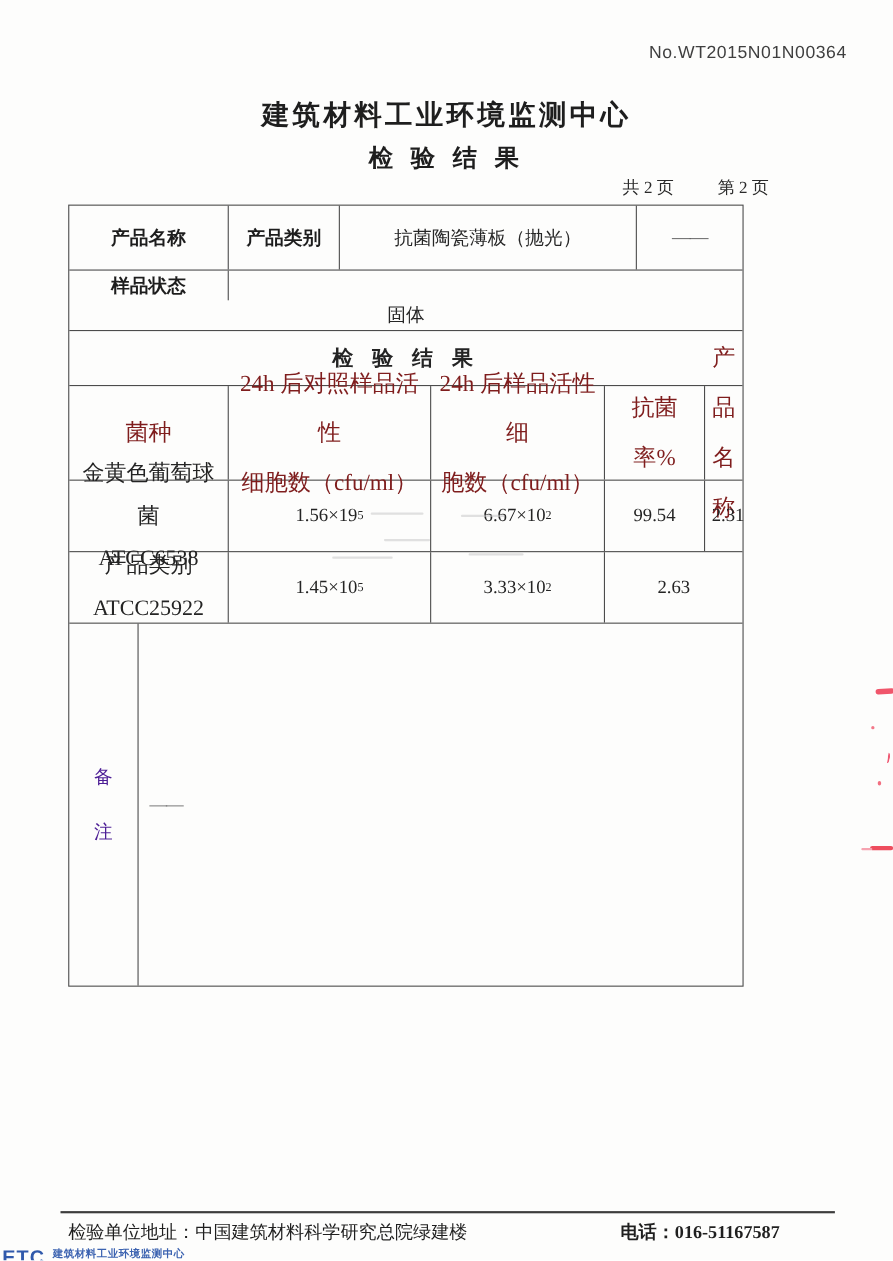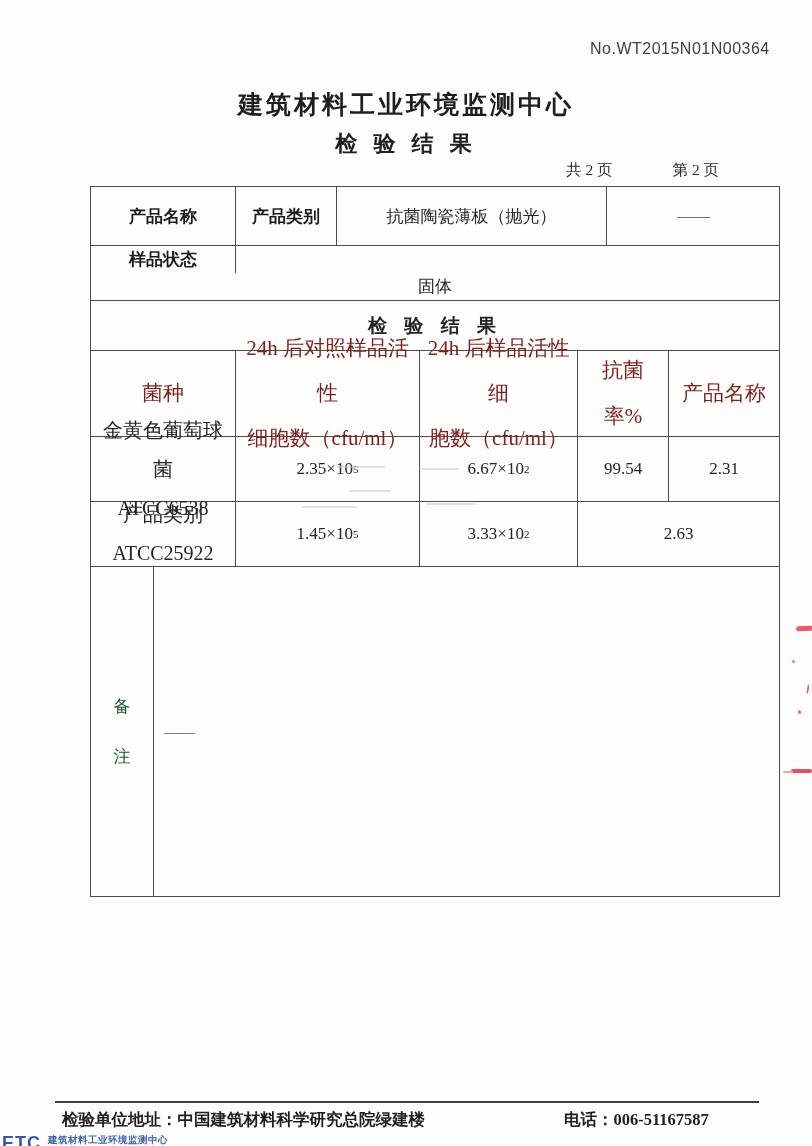--- a/index.html
+++ b/index.html
@@ -40,33 +40,32 @@
     font-family: "Liberation Sans", "DejaVu Sans", sans-serif;
     font-size: 22px;
     font-weight: 700;
     letter-spacing: 5px;
     color: #1e1e1e;
   }
   .page-info {
     position: absolute;
     left: 566px; top: 160px;
     display: flex;
-    gap: 60px;
+    gap: 40px;
     font-size: 15.5px;
     color: #2a2a2a;
   }
 
   
   .doc-table {
     position: absolute;
     left: 62px; top: 186px;
-    width: 690px;
+    width: 614px;
     border: 1.5px solid #4c4c4c;
     background: transparent;
-    margin-left: 28px;
   }
   .t-row { display: flex; border-bottom: 1px solid #4c4c4c; }
   .t-row:last-child { border-bottom: none; }
   .t-cell {
     border-right: 1px solid #4c4c4c;
     display: flex;
     align-items: center;
     justify-content: center;
     text-align: center;
     padding: 2px 6px;
@@ -118,41 +117,41 @@
 
   .blank-note { font-size: 16px; letter-spacing: 2px; color: #2f2f2f; }
 
   .remark-label-cell { align-items: center; justify-content: center; }
   .remark-label {
     width: 22px;
     font-size: 17px;
     line-height: 2.9;
     word-break: break-all;
     text-align: center;
-    color: #14532d;
+    color: #4c1d95;
   }
   .remark-content {
     justify-content: flex-start;
     padding-left: 10px;
     color: #6a6a6a;
     font-size: 16px;
   }
 
   
   .footer-line {
     position: absolute;
     left: 55px; top: 1101px;
     width: 704px; height: 2px;
     background: #3d3d3d;
   }
   .footer-address {
     position: absolute;
     left: 62px; top: 1109px;
     font-size: 16.5px;
-    font-weight: 700;
+    font-weight: 400;
     color: #1f1f1f;
   }
   .footer-phone {
     position: absolute;
     left: 564px; top: 1109px;
     font-size: 16.5px;
     font-weight: 600;
     color: #1f1f1f;
   }
   .logo-mark {
@@ -230,21 +229,21 @@
       <div class="t-cell head-cell w158">24h 后样品活性细
 胞数（cfu/ml）</div>
       <div class="t-cell head-cell w91">抗菌率%</div>
       <div class="t-cell head-cell grow">产品名称</div>
     </div>
 
     <div class="t-row row-data">
       <div class="t-cell species-cell w145">金黄色葡萄球菌
 ATCC6538</div>
       <div class="t-cell num-cell w184">
-          <span>2.35×10</span>
+          <span>1.56×19</span>
           <sup>5</sup>
         </div>
       <div class="t-cell num-cell w158">
           <span>6.67×10</span>
           <sup>2</sup>
         </div>
       <div class="t-cell num-cell w91">99.54</div>
       <div class="t-cell num-cell grow">2.31</div>
     </div>
 
@@ -267,21 +266,21 @@
       <div class="t-cell remark-label-cell w63">
         <div class="remark-label">备注</div>
       </div>
       <div class="t-cell remark-content grow dash">——</div>
     </div>
 
   </div>
 
   <div class="footer-line"></div>
   <div class="footer-address">检验单位地址：中国建筑材料科学研究总院绿建楼</div>
-  <div class="footer-phone">电话：006-51167587</div>
+  <div class="footer-phone">电话：016-51167587</div>
   <div class="logo-mark">ETC</div>
   <div class="logo-caption">建筑材料工业环境监测中心</div>
 
   <div class="pen pen-1"></div>
   <div class="pen pen-2"></div>
   <div class="pen pen-3"></div>
   <div class="pen pen-4"></div>
   <div class="pen pen-5"></div>
   <div class="pen pen-5b"></div>
 

